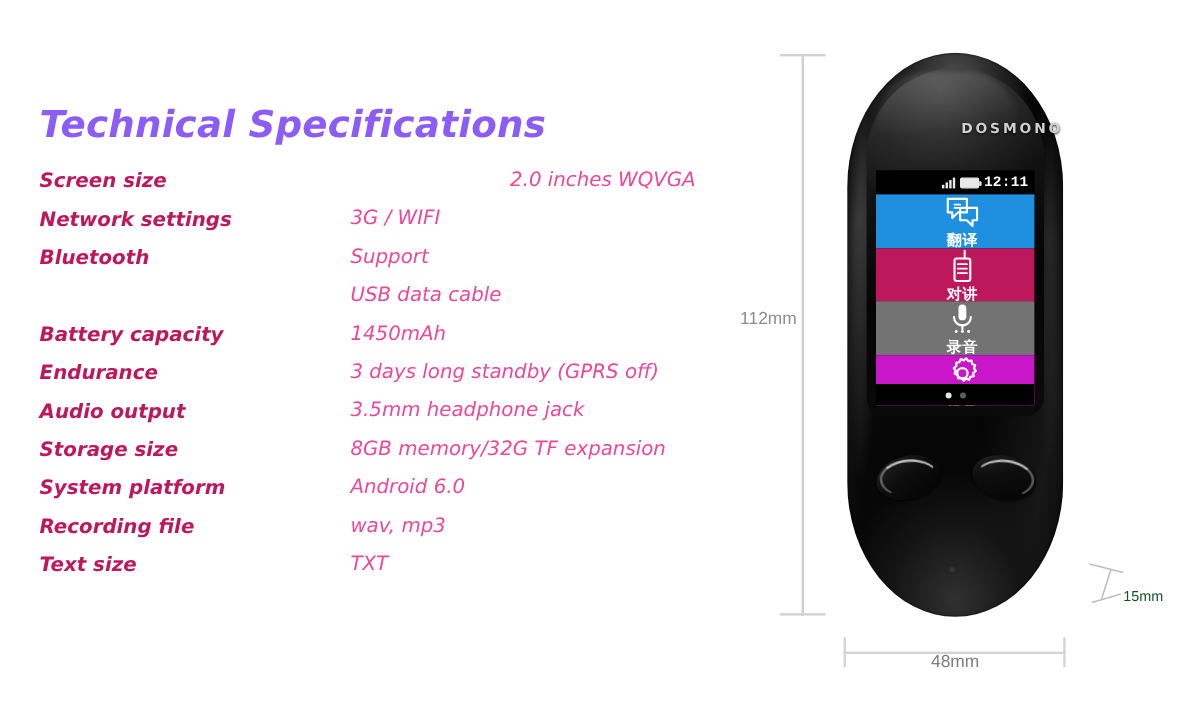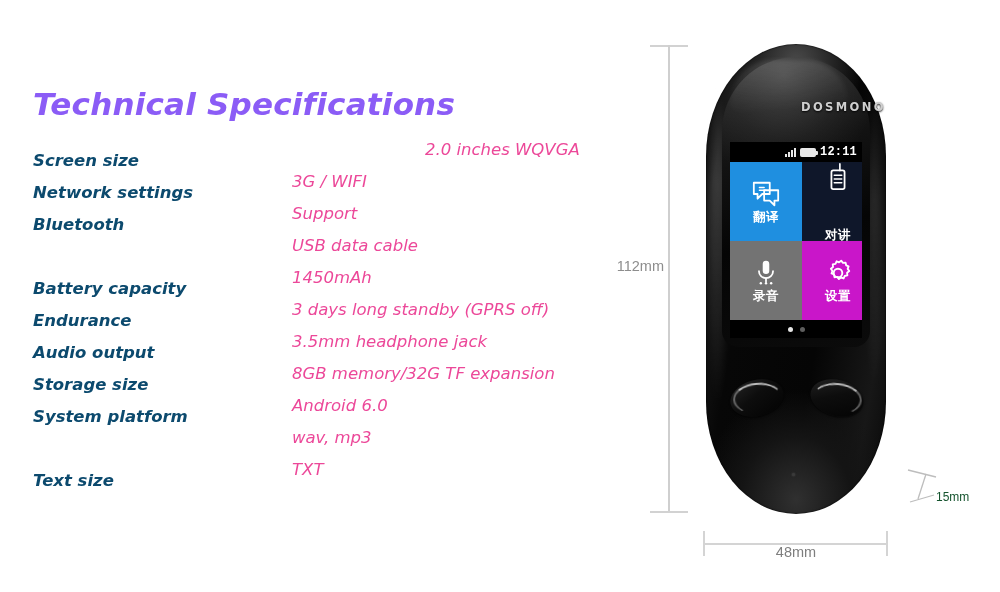--- a/index.html
+++ b/index.html
@@ -43,26 +43,26 @@
   }
   .spec-row {
     position: relative;
     height: 32px;
     line-height: 32px;
     white-space: nowrap;
   }
   .spec-label {
     position: absolute;
     left: 33px;
-    top: 11px;
+    top: 1px;
     font-family: "DejaVu Sans", sans-serif;
     font-size: 16.5px;
     font-weight: 700;
     font-style: italic;
-    color: #0c4a6e;
+    color: #be185d;
   }
   .spec-value {
     position: absolute;
     left: 292px;
     top: 0;
     font-family: "DejaVu Sans", sans-serif;
     font-size: 16.5px;
     font-weight: 400;
     font-style: italic;
     color: #ec4899;
@@ -275,21 +275,21 @@
     letter-spacing: 0.2px;
     line-height: 1;
   }
 
   #tile-grid {
     position: absolute;
     left: 0; top: 20px;
     width: 144px;
     height: 158px;
     display: grid;
-    grid-template-columns: 1fr 1fr;
+    grid-template-columns: 1fr;
     grid-template-rows: 1fr 1fr;
   }
   .tile {
     position: relative;
     display: flex;
     flex-direction: column;
     align-items: center;
     justify-content: center;
   }
   .tile-icon {
@@ -394,20 +394,21 @@
       </div>
       <div class="spec-row">
         <span class="spec-label">Storage size</span>
         <span class="spec-value">8GB memory/32G TF expansion</span>
       </div>
       <div class="spec-row">
         <span class="spec-label">System platform</span>
         <span class="spec-value">Android 6.0</span>
       </div>
       <div class="spec-row">
+        <span class="spec-label">Recording file</span>
         <span class="spec-value">wav, mp3</span>
       </div>
       <div class="spec-row">
         <span class="spec-label">Text size</span>
         <span class="spec-value">TXT</span>
       </div>
     </div>
 </div>
 
 <div id="device-panel">
@@ -442,21 +443,21 @@
 
         <div class="tile" style="background: rgb(31, 143, 224);">
           <svg class="tile-icon" viewBox="0 0 32 32">
             <path d="M3 4 H20 V16 H12 L7 21 V16 H3 Z" fill="none" stroke="#ffffff" stroke-width="1.9" stroke-linejoin="round"></path>
             <path d="M9 9 H14 M9 12 H16" stroke="#ffffff" stroke-width="1.6" stroke-linecap="round"></path>
             <path d="M14 12 H29 V23 H25 V28 L20 23 H14 Z" fill="none" stroke="#ffffff" stroke-width="1.9" stroke-linejoin="round"></path>
           </svg>
           <div class="tile-label">翻译</div>
         </div>
 
-        <div class="tile" style="background: #0f172a; justify-content: space-between;">
+        <div class="tile" style="background: #be185d; justify-content: space-between;">
           <svg class="tile-icon" viewBox="0 0 32 32">
             <path d="M18 2 V9" stroke="#ffffff" stroke-width="1.8" stroke-linecap="round"></path>
             <rect x="9" y="9" width="14" height="20" rx="2" fill="none" stroke="#ffffff" stroke-width="1.9"></rect>
             <path d="M12 14 H20 M12 18 H20 M12 22 H20" stroke="#ffffff" stroke-width="1.6" stroke-linecap="round"></path>
           </svg>
           <div class="tile-label">对讲</div>
         </div>
 
         <div class="tile" style="background: #737373;">
           <svg class="tile-icon" viewBox="0 0 32 32">

